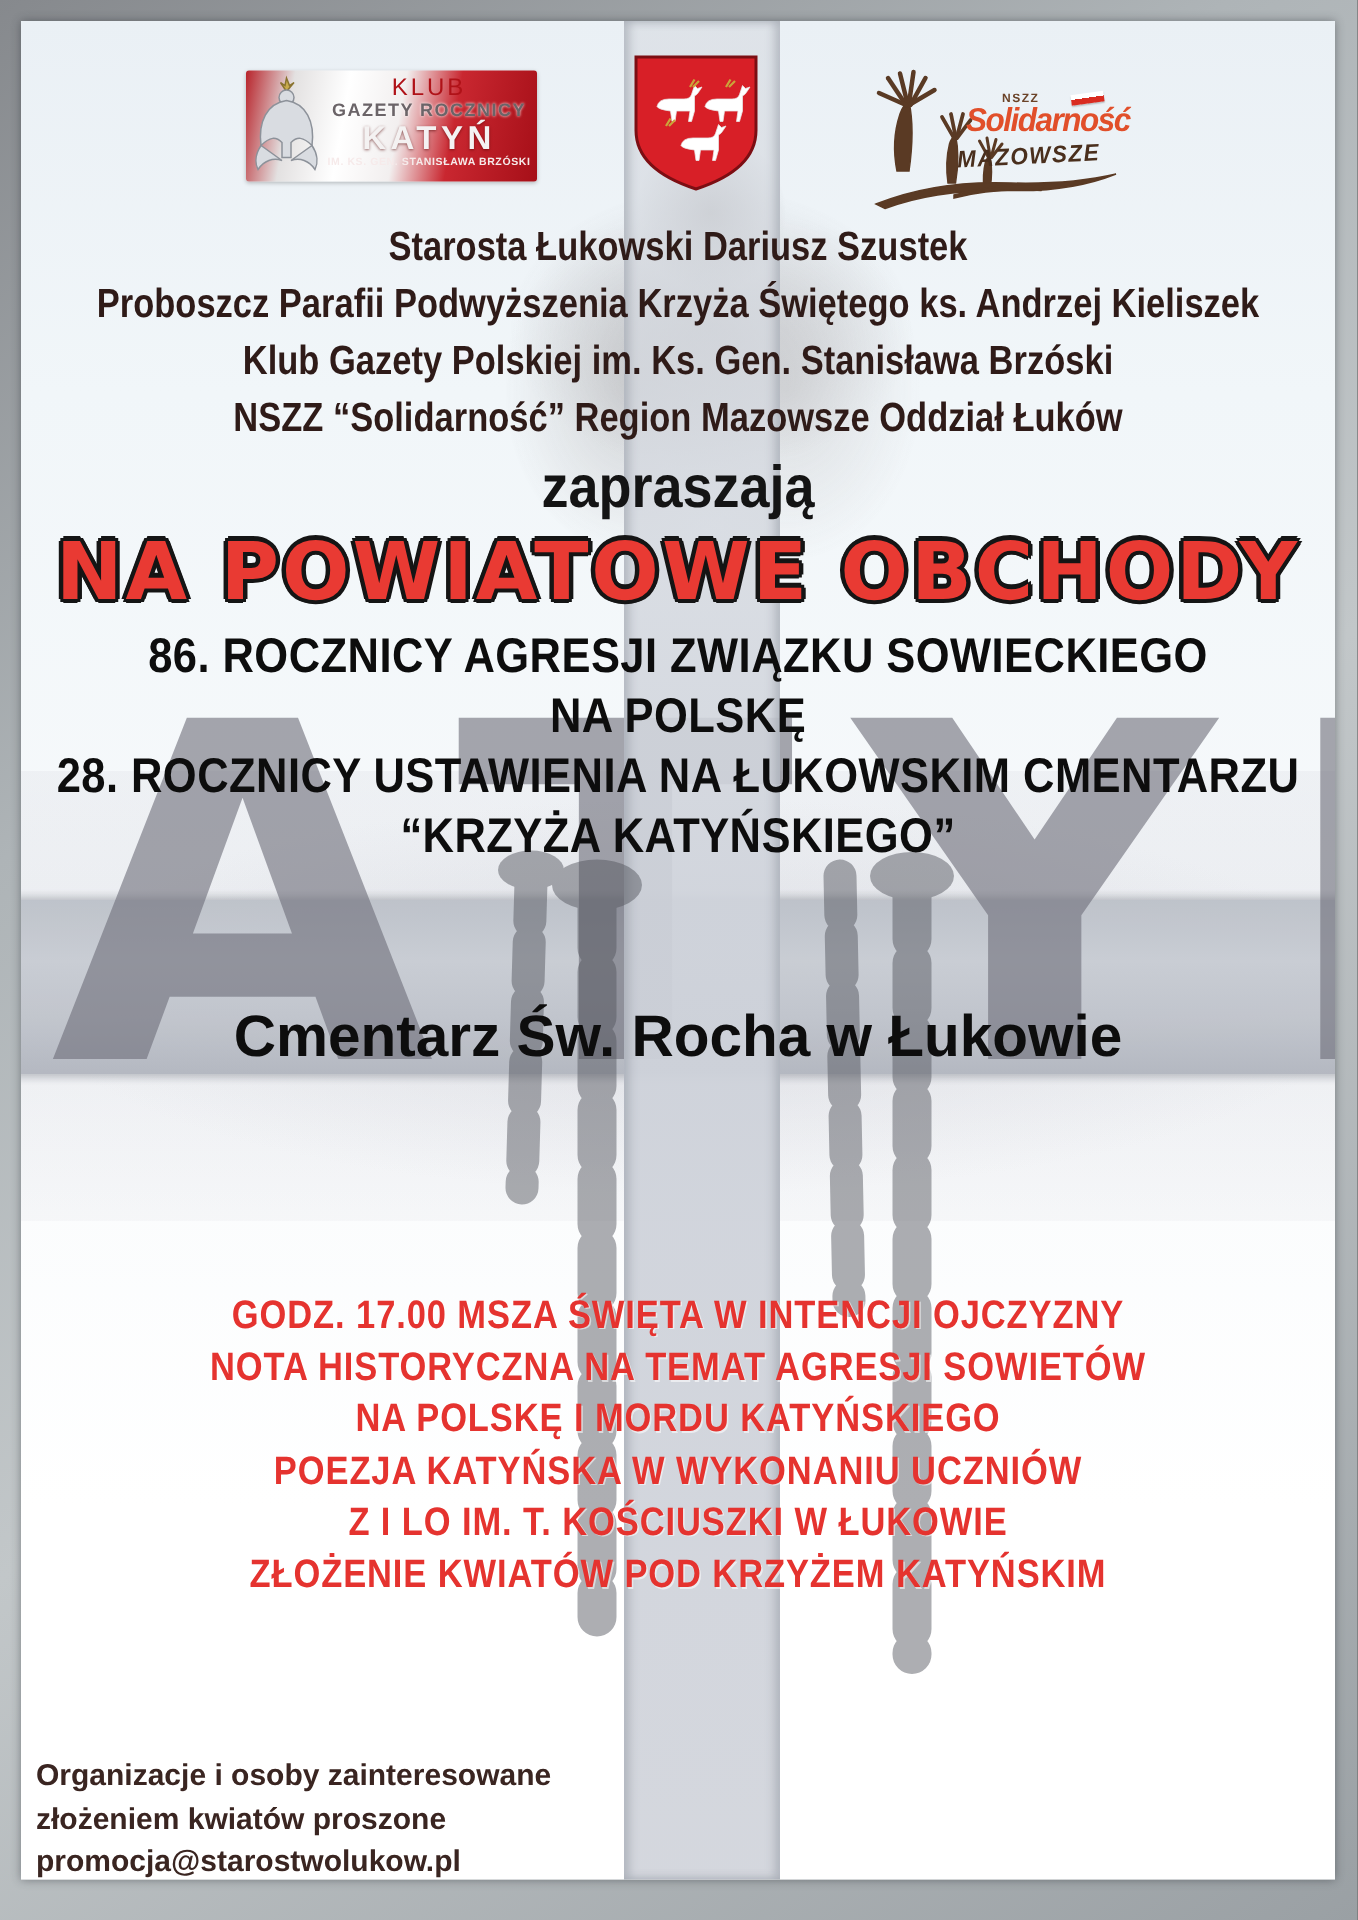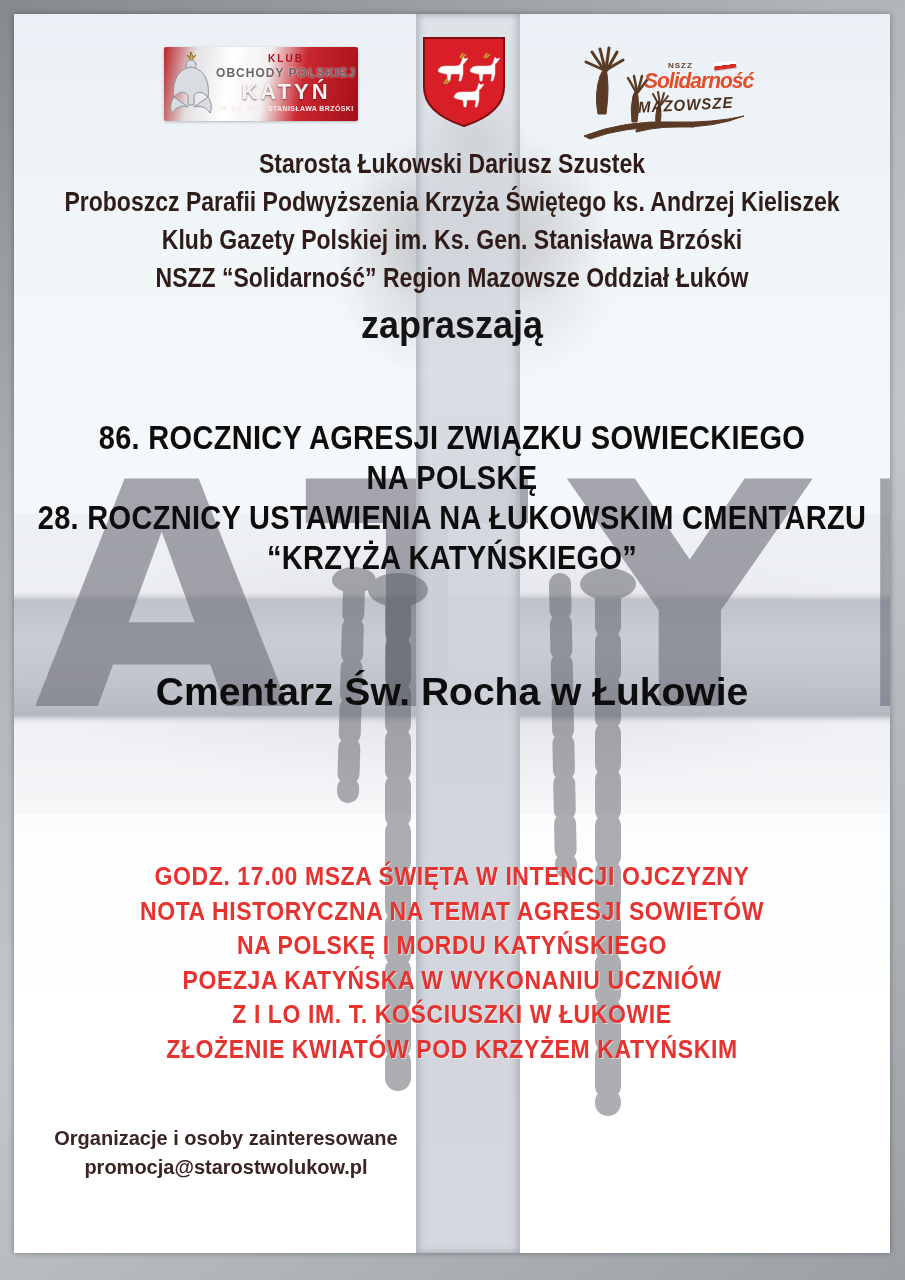--- a/index.html
+++ b/index.html
@@ -74,31 +74,31 @@
   .occasion{position:absolute;left:0;right:0;top:404px;z-index:10;}
   .occasion-line{font-weight:bold;font-size:29px;line-height:40px;color:#0d0d0d;transform:scaleY(1.12);letter-spacing:.3px;}
   .when{top:606px;font-weight:bold;font-size:39px;line-height:48px;color:#0d0d0d;}
   .where{top:654px;font-weight:bold;font-size:39px;line-height:48px;color:#0d0d0d;}
   .program{position:absolute;left:0;right:0;top:845px;z-index:10;}
   .program-line{
     font-weight:bold;font-size:23px;line-height:34.5px;color:var(--program-red);
     letter-spacing:.6px;transform:scaleY(1.15);
     text-shadow:1px 1px 0 rgba(255,255,255,.55);
   }
-  .contact{position:absolute;left:10px;width:404px;top:1110px;text-align:center;z-index:10;}
+  .contact{position:absolute;left:10px;width:404px;top:1156px;z-index:10;}
   .contact-line{font-weight:bold;font-size:20px;line-height:28.5px;color:var(--contact-brown);white-space:nowrap;}
   
   .logo{position:absolute;z-index:11;}
   .logo-klub{
     left:150px;top:33px;width:194px;height:74px;border-radius:2px;overflow:hidden;
     background:linear-gradient(100deg,#b8242b 0%,#e3e1e1 16%,#ffffff 34%,#f2efef 52%,#c92730 70%,#a60f18 100%);
     box-shadow:0 1px 3px rgba(0,0,0,.25);
   }
   .logo-klub .txts{position:absolute;left:52px;top:4px;width:140px;text-align:center;}
-  .klub-l1{font-size:10px;font-weight:bold;color:#b01218;letter-spacing:2px;line-height:15px;}
+  .klub-l1{font-size:16px;font-weight:normal;color:#b01218;letter-spacing:2px;line-height:15px;}
   .klub-l2{font-size:12px;font-weight:bold;color:#6b6468;letter-spacing:1px;line-height:14px;text-shadow:0 0 2px #fff;}
   .klub-l3{font-size:22px;font-weight:bold;color:#f4f2f2;letter-spacing:3px;line-height:24px;text-shadow:0 1px 2px rgba(80,0,0,.6);}
   .klub-l4{font-size:7px;font-weight:bold;color:#f6eaea;letter-spacing:.4px;line-height:10px;}
   .logo-coa{left:406px;top:21px;width:88px;height:94px;}
   .logo-sol{left:562px;top:30px;width:176px;height:96px;text-align:right;}
   .sol-nszz{position:absolute;left:92px;top:17px;font-size:8px;font-weight:bold;color:#6b4328;letter-spacing:1px;}
   .sol-name{
     position:absolute;left:68px;top:25px;font-size:21px;font-weight:bold;font-style:italic;
     color:var(--solidarity-orange);letter-spacing:-1px;transform:scaleY(1.05);
   }
@@ -140,21 +140,21 @@
         <g fill="#d9dce1" stroke="#8d929a" stroke-width="1">
           <path d="M27 14 l-4 -6 l3 2 l1 -5 l2 5 l3 -2 z" fill="#c9ab4d" stroke="#8a732f"></path>
           <circle cx="27" cy="18" r="5"></circle>
           <path d="M27 20 C14 22 8 34 10 50 C16 44 20 44 24 48 L24 58 L30 58 L30 48 C34 44 38 44 44 50 C46 34 40 22 27 20 Z"></path>
           <path d="M10 50 C6 56 6 62 8 66 C12 60 18 58 24 60 Z"></path>
           <path d="M44 50 C48 56 48 62 46 66 C42 60 36 58 30 60 Z"></path>
         </g>
       </svg>
       <div class="txts">
         <div class="klub-l1">KLUB</div>
-        <div class="klub-l2">OBCHODY POLSKIEJ</div>
+        <div class="klub-l2">GAZETY ROCZNICY</div>
         <div class="klub-l3">KATYŃ</div>
         <div class="klub-l4">IM. KS. GEN. STANISŁAWA BRZÓSKI</div>
       </div>
     </div>
 
     <svg class="logo logo-coa" viewBox="0 0 88 94">
       <path d="M4 3 H84 V52 Q84 78 44 91 Q4 78 4 52 Z" fill="#d81f27" stroke="#7c0e13" stroke-width="2"></path>
       <g fill="#ffffff" stroke="#e8e8e8" stroke-width="0.5">
         <path d="M18 36 q1 -5 8 -5 l10 0 q4 0 5 -3 l2 -6 l2 2 l3 -1 l-2 3 q-1 2 -3 3 l0 10 l-2 7 h-2 l1 -7 l-9 0 l-1 7 h-2 l-1 -7 q-8 -1 -9 -3 z"></path>
         <path d="M50 36 q1 -5 8 -5 l10 0 q4 0 5 -3 l2 -6 l2 2 l3 -1 l-2 3 q-1 2 -3 3 l0 10 l-2 7 h-2 l1 -7 l-9 0 l-1 7 h-2 l-1 -7 q-8 -1 -9 -3 z"></path>
@@ -202,20 +202,21 @@
     </div>
 
     <div class="organizers">
       <div class="txt organizer-line" style="position:relative">Starosta Łukowski Dariusz Szustek</div>
       <div class="txt organizer-line" style="position:relative">Proboszcz Parafii Podwyższenia Krzyża Świętego ks. Andrzej Kieliszek</div>
       <div class="txt organizer-line" style="position:relative">Klub Gazety Polskiej im. Ks. Gen. Stanisława Brzóski</div>
       <div class="txt organizer-line" style="position:relative">NSZZ “Solidarność” Region Mazowsze Oddział Łuków</div>
     </div>
 
     <div class="txt invite">zapraszają</div>
+    <div class="txt title">NA POWIATOWE OBCHODY</div>
 
     <div class="occasion">
       <div class="txt occasion-line" style="position:relative">86. ROCZNICY AGRESJI ZWIĄZKU SOWIECKIEGO</div>
       <div class="txt occasion-line" style="position:relative">NA POLSKĘ</div>
       <div class="txt occasion-line" style="position:relative">28. ROCZNICY USTAWIENIA NA ŁUKOWSKIM CMENTARZU</div>
       <div class="txt occasion-line" style="position:relative">“KRZYŻA KATYŃSKIEGO”</div>
     </div>
 
     <div class="txt where">Cmentarz Św. Rocha w Łukowie</div>
 
@@ -223,17 +224,18 @@
       <div class="txt program-line" style="position:relative">GODZ. 17.00 MSZA ŚWIĘTA W INTENCJI OJCZYZNY</div>
       <div class="txt program-line" style="position:relative">NOTA HISTORYCZNA NA TEMAT AGRESJI SOWIETÓW</div>
       <div class="txt program-line" style="position:relative">NA POLSKĘ  I MORDU KATYŃSKIEGO</div>
       <div class="txt program-line" style="position:relative">POEZJA KATYŃSKA W WYKONANIU UCZNIÓW</div>
       <div class="txt program-line" style="position:relative">Z I LO IM. T. KOŚCIUSZKI W ŁUKOWIE</div>
       <div class="txt program-line" style="position:relative">ZŁOŻENIE KWIATÓW POD KRZYŻEM KATYŃSKIM</div>
     </div>
 
     <div class="contact">
       <div class="contact-line">Organizacje i osoby zainteresowane</div>
+      <div class="contact-line">złożeniem kwiatów proszone</div>
       <div class="contact-line">promocja@starostwolukow.pl</div>
     </div>
 
   </div>
 </div>
 
 </body></html>

